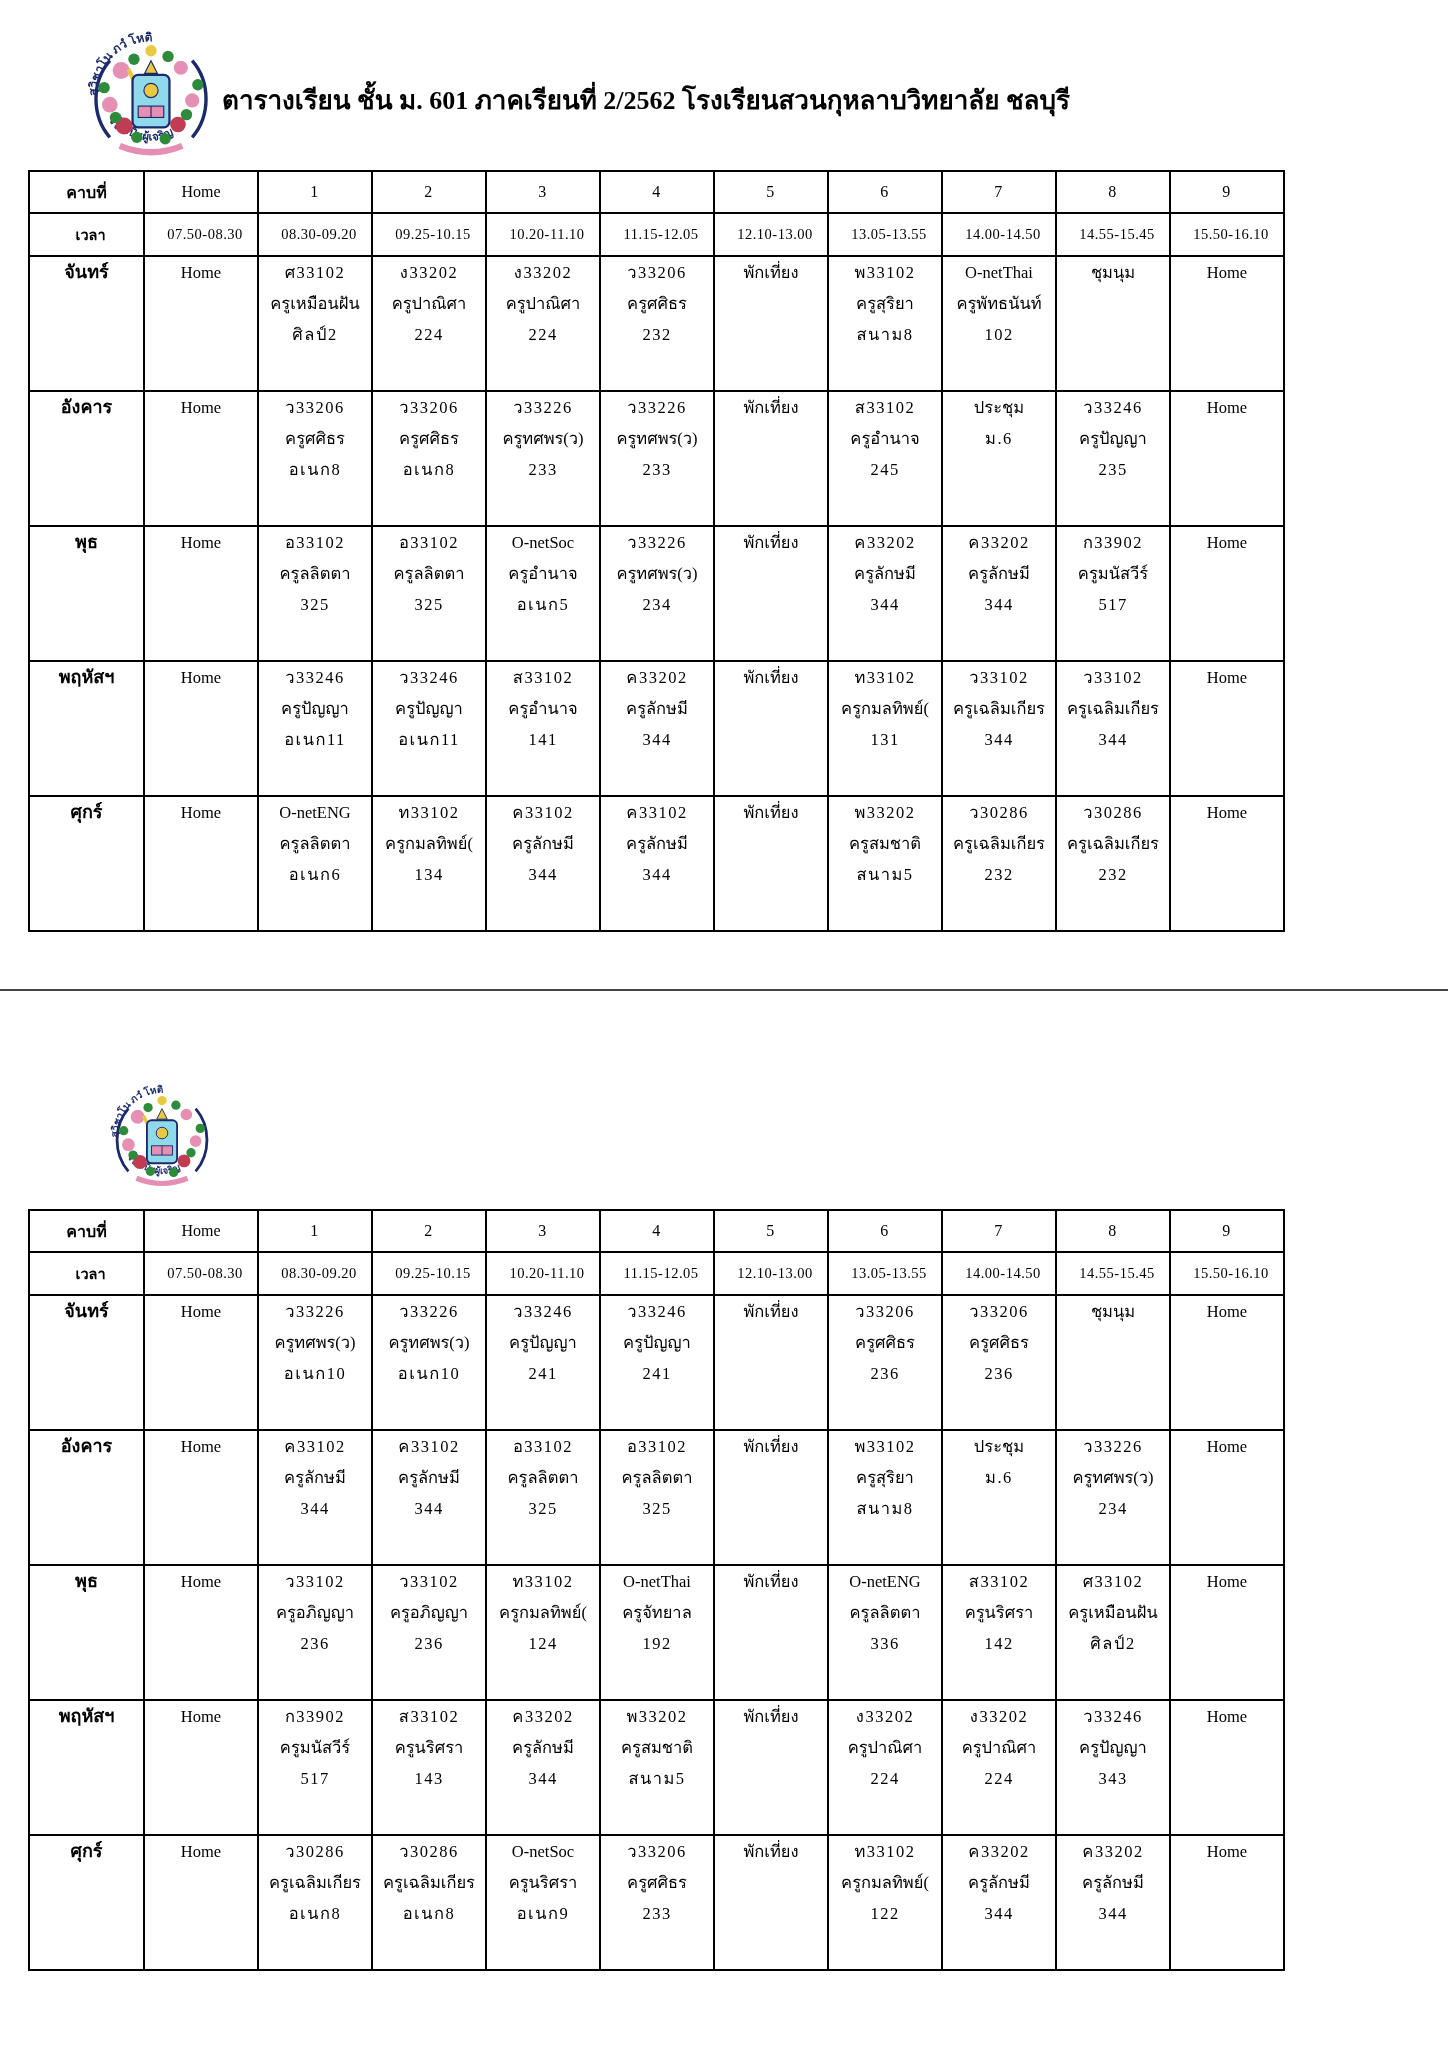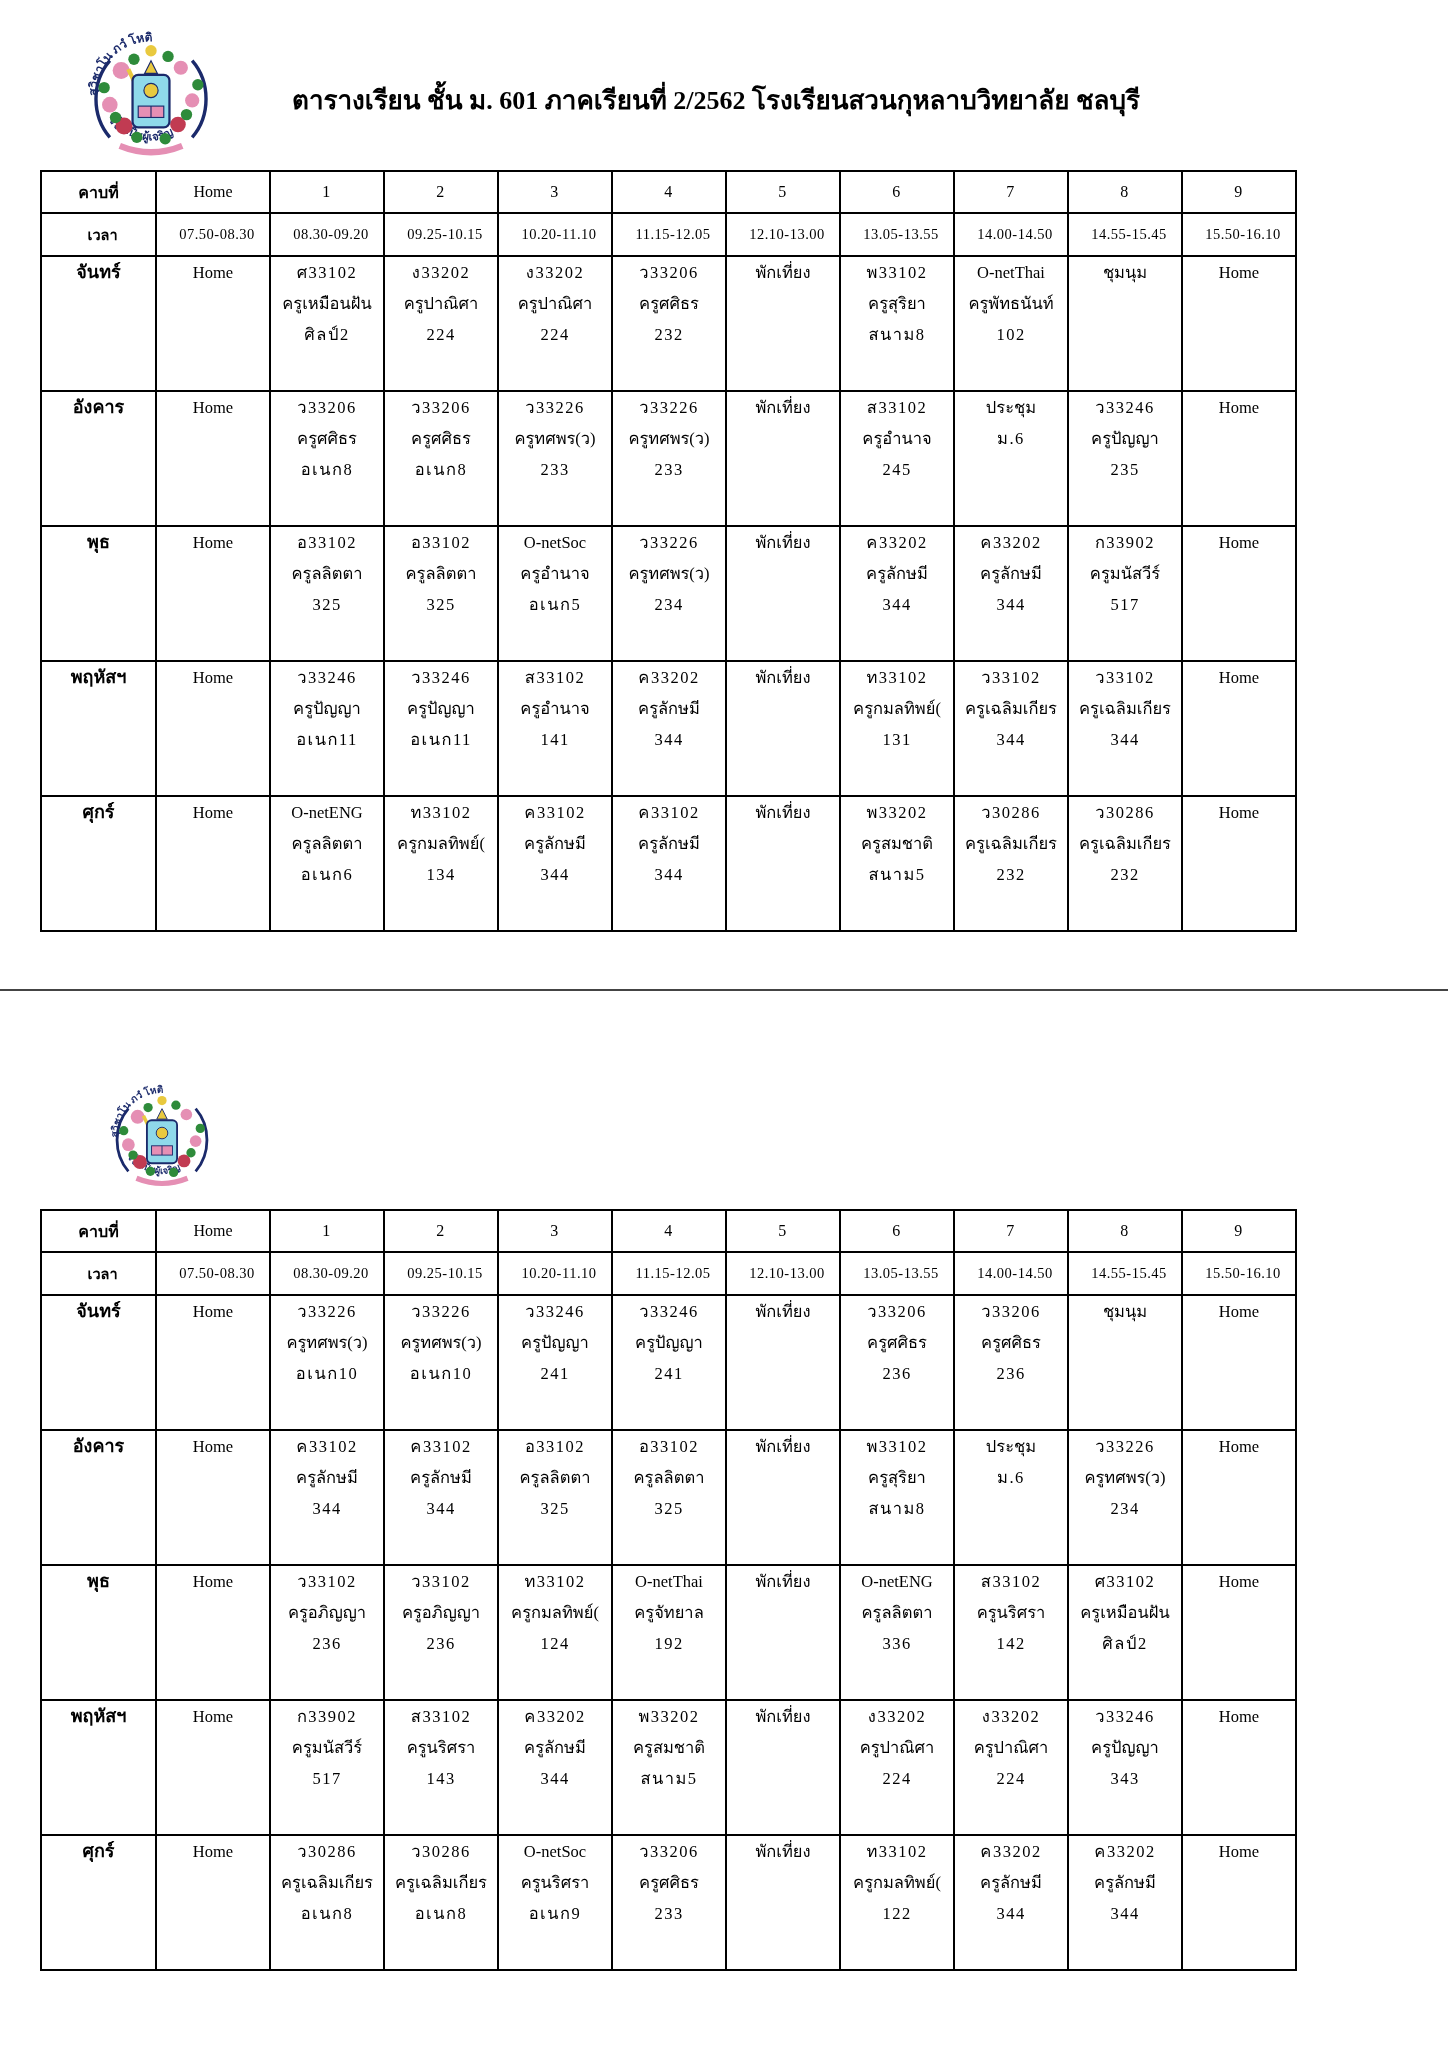--- a/index.html
+++ b/index.html
@@ -9,26 +9,26 @@
     font-family:"Liberation Serif","DejaVu Serif",serif; color:#000;
   }
   .head { display:flex; align-items:center; }
   .head1 { padding:28px 0 0 80px; height:170px; }
   .head2 { padding:86px 0 6px 104px; height:218px; }
   .logo-slot { flex:0 0 auto; }
   .head1 .logo-slot { width:142px; height:142px; }
   .head2 .logo-slot { width:116px; height:116px; }
   .logo-slot svg { width:100%; height:100%; display:block; }
   .sheet-title { font-size:26px; font-weight:bold; white-space:nowrap; }
-  .head1 .sheet-title { margin-left:70px; }
+  .head1 .sheet-title { }
   .head2 .sheet-title { margin-left:88px; }
 
   table.timetable {
     border-collapse:collapse; table-layout:fixed;
-    margin-left:40px; width:1255px;
+    margin-left:28px; width:1255px;
     border:2.5px solid #000;
   }
   table.timetable td {
     border:2px solid #000; text-align:center; padding:0;
     overflow:hidden;
   }
   col.cday { width:115px; }
   col.cper { width:114px; }
 
   tr.phead td { height:42px; vertical-align:middle; font-size:16px; }

